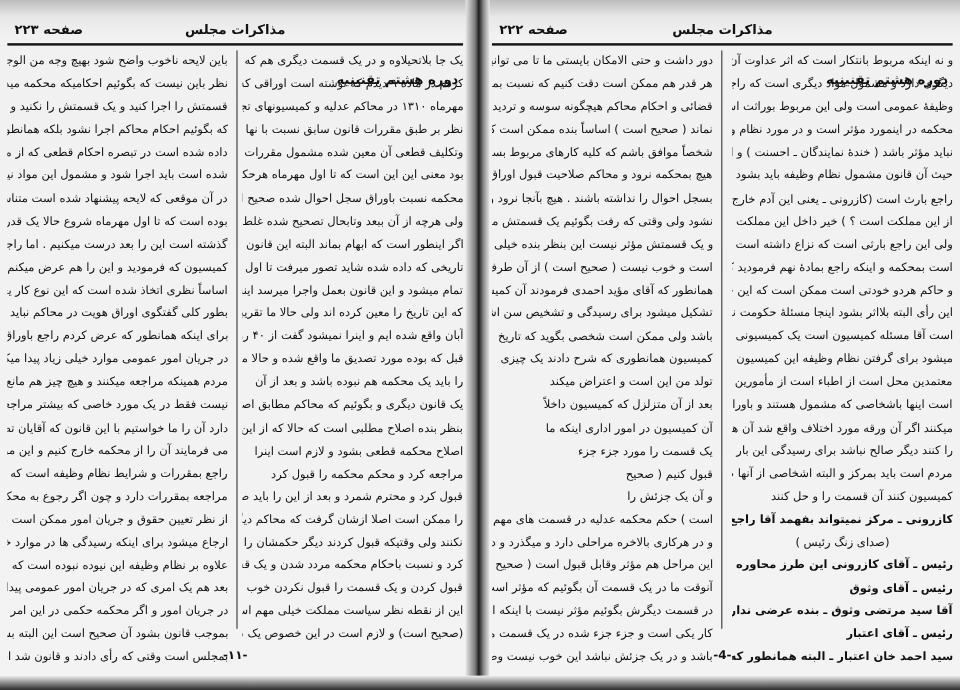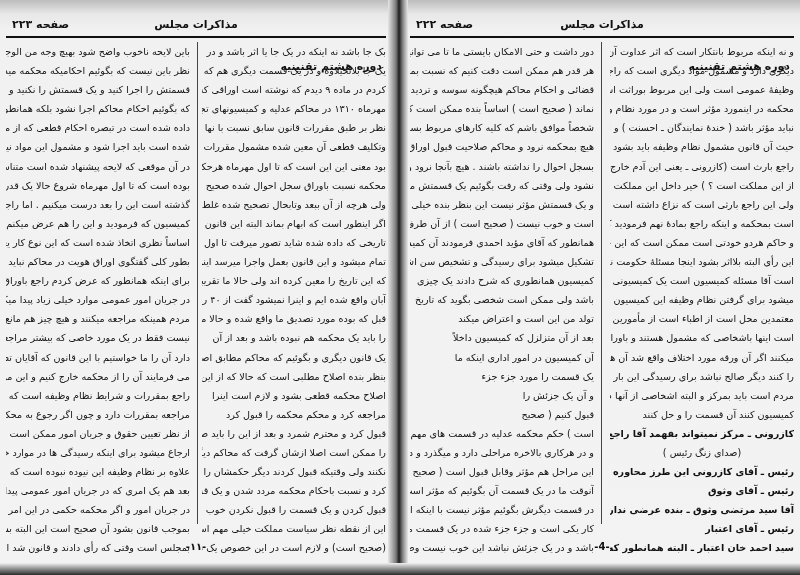--- a/index.html
+++ b/index.html
@@ -32,21 +32,20 @@
 
   <div class="page left">
     <div class="header">
       <span class="h-series">دوره هشتم تقنینیه</span>
       <span class="h-title">مذاکرات مجلس</span>
       <span class="h-page">صفحه ۲۲۳</span>
     </div>
     <div class="rule"></div>
     <div class="cols">
       <div class="col c1" id="lp-c1">
-          <span class="line">بک جا باشد نه اینکه در یک جا یا اثر باشد و در</span>
           <span class="line">یک جا بلاتحیلاوه و در یک قسمت دیگری هم که بنده نگاه می</span>
           <span class="line">کردم در ماده ۹ دیدم که نوشته است اوراقی که تا اول</span>
           <span class="line">مهرماه ۱۳۱۰ در محاکم عدلیه و کمیسیونهای تجدید</span>
           <span class="line">نظر بر طبق مقررات قانون سابق نسبت با نها رسیدگی بعمل آمده</span>
           <span class="line">وتکلیف قطعی آن معین شده مشمول مقررات فوق نخواهد</span>
           <span class="line">بود معنی این این است که تا اول مهرماه هرحکمی از</span>
           <span class="line">محکمه نسبت باوراق سجل احوال شده صحیح است</span>
           <span class="line">ولی هرچه از آن ببعد وتابحال تصحیح شده غلط است</span>
           <span class="line">اگر اینطور است که ابهام بماند البته این قانون در</span>
           <span class="line">تاریخی که داده شده شاید تصور میرفت تا اول مهرماه</span>
@@ -146,28 +145,28 @@
           <span class="line">قضائی و احکام محاکم هیچگونه سوسه و تردیدی باقی</span>
           <span class="line">نماند ( صحیح است ) اساساً بنده ممکن است که خودم</span>
           <span class="line">شخصاً موافق باشم که کلیه کارهای مربوط بسجل احوال</span>
           <span class="line">هیچ بمحکمه نرود و محاکم صلاحیت قبول اوراق راجع</span>
           <span class="line">بسجل احوال را نداشته باشند . هیچ بآنجا نرود و مراجعه</span>
           <span class="line">نشود ولی وقتی که رفت بگوئیم یک قسمتش مؤثر است</span>
           <span class="line">و یک قسمتش مؤثر نیست این بنظر بنده خیلی زننده</span>
           <span class="line">است و خوب نیست ( صحیح است ) از آن طرف هم</span>
           <span class="line">همانطور که آقای مؤید احمدی فرمودند آن کمیسیونی که</span>
           <span class="line">تشکیل میشود برای رسیدگی و تشخیص سن اشخاص</span>
+          <span class="line">باشد ولی ممکن است شخصی بگوید که تاریخ</span>
           <span class="line">کمیسیون همانطوری که شرح دادند یک چیزی</span>
-          <span class="line">باشد ولی ممکن است شخصی بگوید که تاریخ</span>
           <span class="line">تولد من این است و اعتراض میکند</span>
           <span class="line">بعد از آن متزلزل که کمیسیون داخلاً</span>
           <span class="line">آن کمیسیون در امور اداری اینکه ما</span>
           <span class="line">یک قسمت را مورد جزء جزء</span>
+          <span class="line">قبول کنیم ( صحیح</span>
           <span class="line">و آن یک جزئش را</span>
-          <span class="line">قبول کنیم ( صحیح</span>
           <span class="line">است ) حکم محکمه عدلیه در قسمت های مهم این مملکت</span>
           <span class="line">و در هرکاری بالاخره مراحلی دارد و میگذرد و درجهٔ</span>
           <span class="line">این مراحل هم مؤثر وقابل قبول است ( صحیح است )</span>
           <span class="line">آنوقت ما در یک قسمت آن بگوئیم که مؤثر است ولی</span>
           <span class="line">در قسمت دیگرش بگوئیم مؤثر نیست با اینکه اساس</span>
           <span class="line">کار یکی است و جزء جزء شده در یک قسمت مؤثر</span>
           <span class="line">باشد و در یک جزئش نباشد این خوب نیست وصلاح</span>
         </div>
     </div>
     <div class="colsep"></div>

